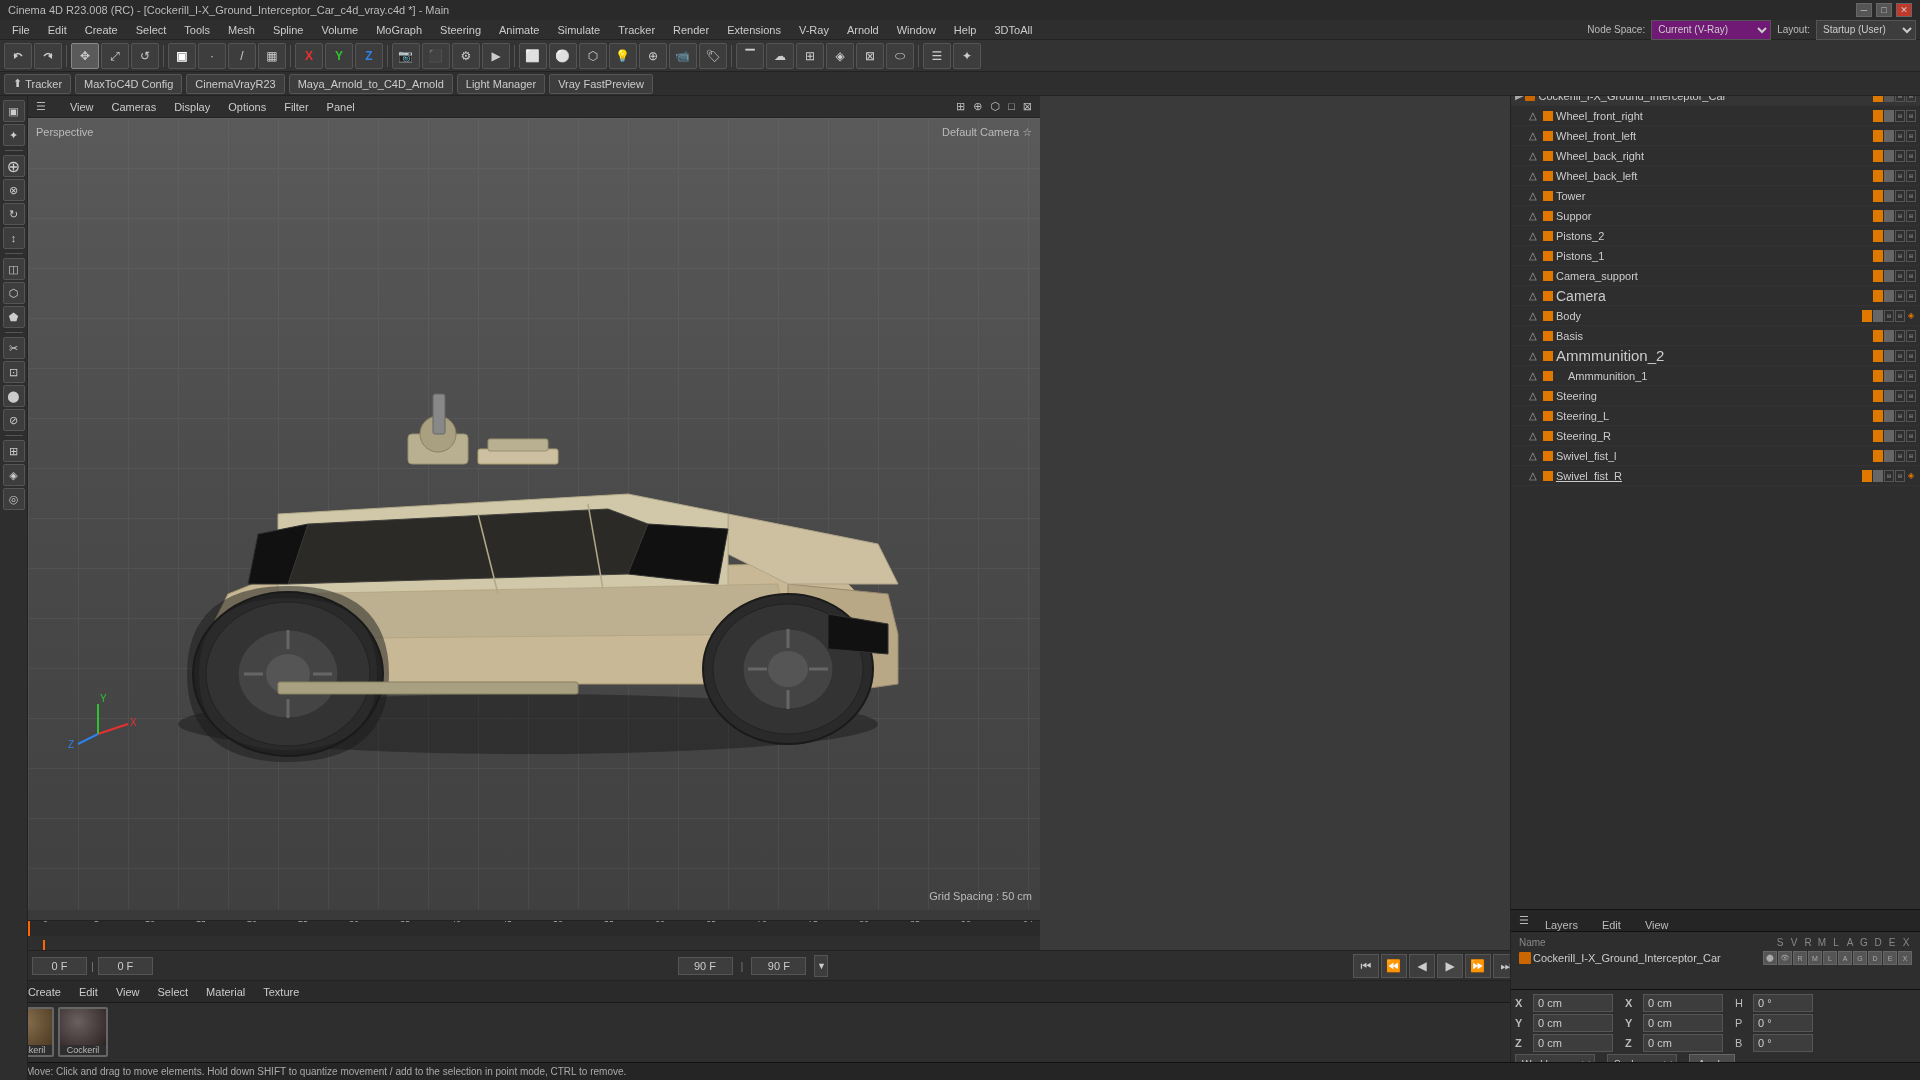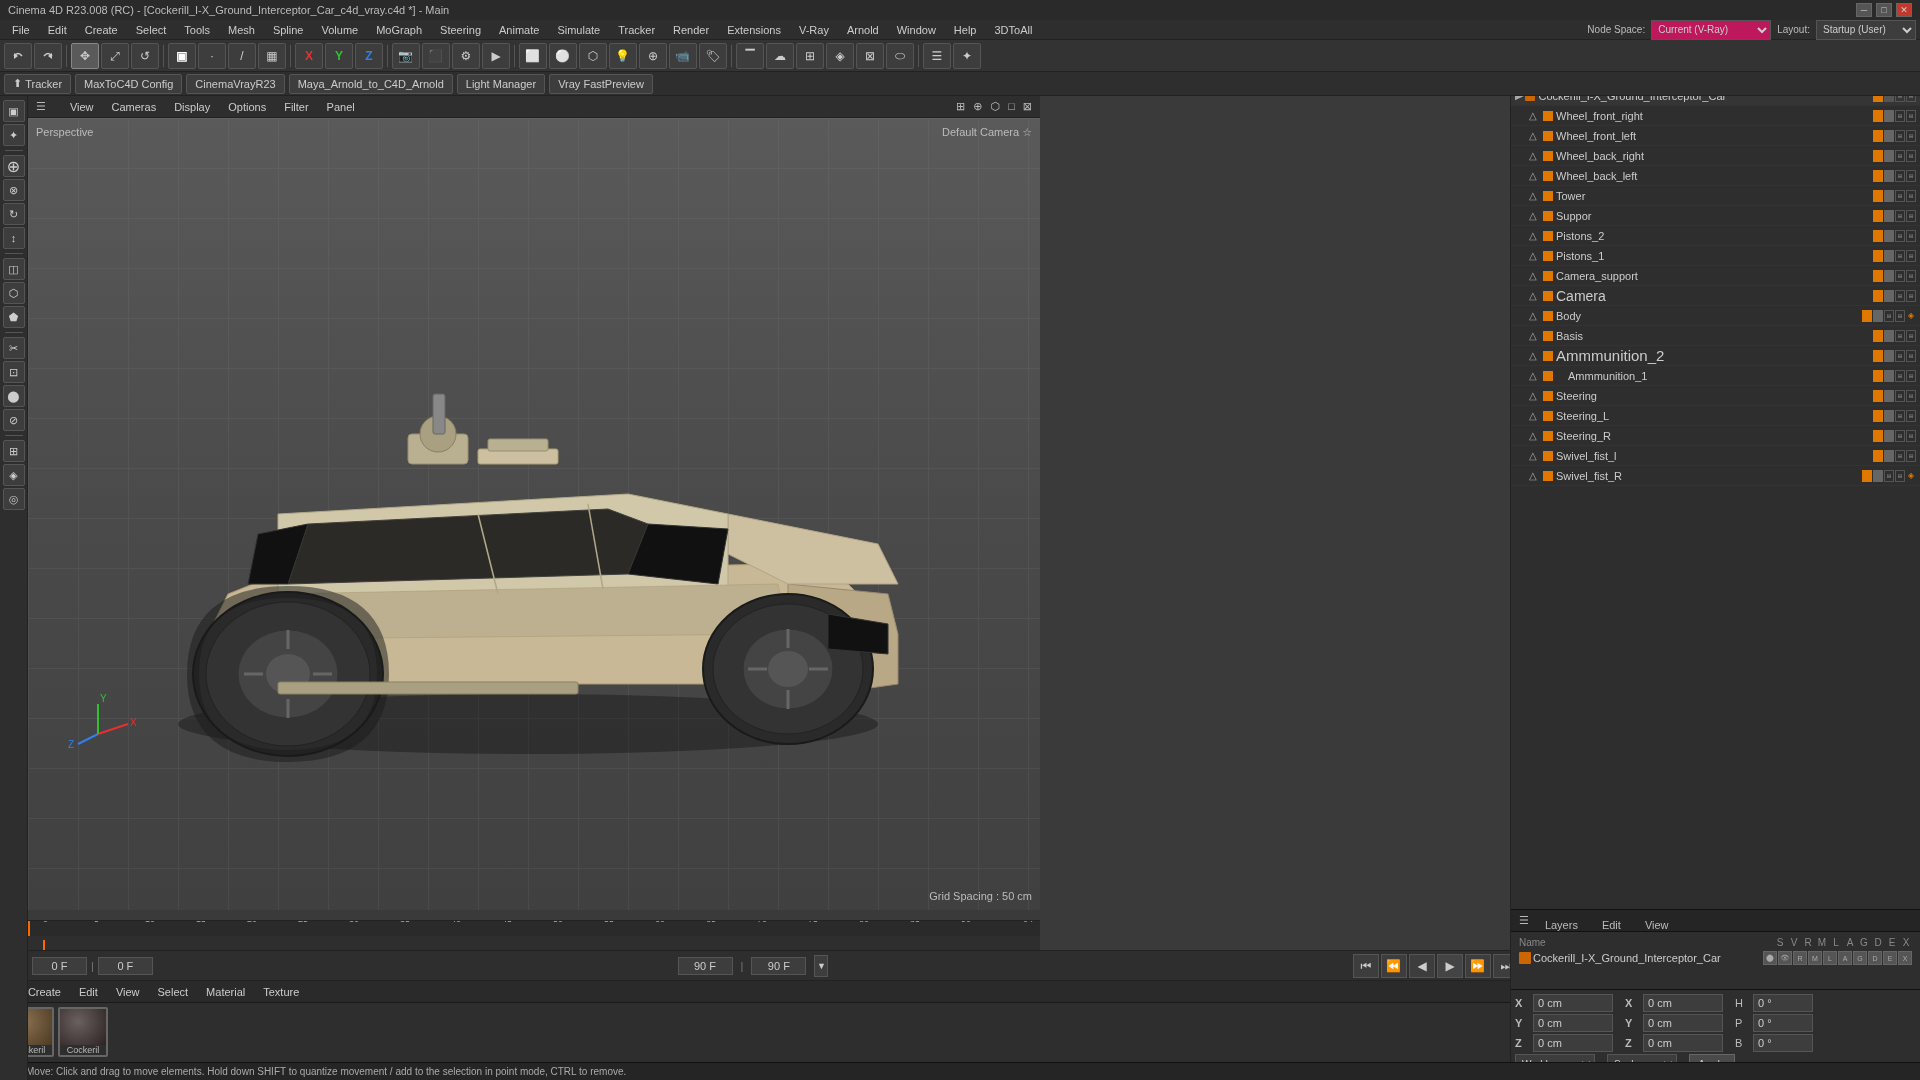--- a/index.html
+++ b/index.html
@@ -102,21 +102,21 @@
       linear-gradient(to right, #888 1px, transparent 1px),
       linear-gradient(to bottom, #888 1px, transparent 1px);
     background-size: 50px 50px; }
     .tl-playhead-bar { position: absolute; left: 0; top: 0; bottom: 0; width: 2px; background: #ff6600; }
 
     
     #rp-top { height: 20px; background: #252525; display: flex; align-items: center; padding: 0 4px; gap: 2px; border-bottom: 1px solid #111; justify-content: flex-end; }
     .rpt-icon { width: 16px; height: 16px; display: flex; align-items: center; justify-content: center; cursor: pointer; color: #aaa; font-size: 11px; }
 
     
-    .ns-dropdown { height: 20px; background: #be185d; border: 1px solid #555; color: #ccc; font-size: 10px; padding: 0 2px; min-width: 120px; }
+    .ns-dropdown { height: 20px; background: #701a75; border: 1px solid #555; color: #ccc; font-size: 10px; padding: 0 2px; min-width: 120px; }
     .layout-dropdown { height: 20px; background: #3d3d3d; border: 1px solid #555; color: #ccc; font-size: 10px; padding: 0 2px; min-width: 100px; }
 
     
     #subdiv-header { height: 24px; background: #2e2e2e; display: flex; align-items: center; padding: 0 8px; gap: 4px; border-bottom: 1px solid #111; font-size: 12px; color: #ddd; font-weight: bold; }
   </style>
 </head>
 <body>
 
 <div id="titlebar">
   <span style="font-size:11px;color:#bbb;">Cinema 4D R23.008 (RC) - [Cockerill_I-X_Ground_Interceptor_Car_c4d_vray.c4d *] - Main</span>
@@ -728,21 +728,21 @@
         <span style="width:10px;height:12px;background:#666;display:inline-block;"></span>
         <span style="width:10px;height:12px;border:1px solid #555;display:inline-flex;align-items:center;justify-content:center;font-size:6px;color:#888;">⊞</span>
         <span style="width:10px;height:12px;border:1px solid #555;display:inline-flex;align-items:center;justify-content:center;font-size:6px;color:#888;">⊞</span>
 
       </div>
     </div>
       <div class="obj-row">
       <span style="display:inline-block;width:14px;"></span>
       <span style="width:12px;height:12px;color:#aaa;font-size:10px;margin-right:2px;">△</span>
       <span style="width:10px;height:10px;background:#e07800;display:inline-block;margin-right:3px;"></span>
-      <span style="flex:1;font-size:11px;color:#ccc;">Swivel_fist_R</span>
+      <span style="flex:1;font-size:11px;color:#ccc;text-decoration:underline;">Swivel_fist_R</span>
       <div style="display:flex;gap:1px;">
         <span style="width:10px;height:12px;background:#e07800;display:inline-block;"></span>
         <span style="width:10px;height:12px;background:#666;display:inline-block;"></span>
         <span style="width:10px;height:12px;border:1px solid #555;display:inline-flex;align-items:center;justify-content:center;font-size:6px;color:#888;">⊞</span>
         <span style="width:10px;height:12px;border:1px solid #555;display:inline-flex;align-items:center;justify-content:center;font-size:6px;color:#888;">⊞</span>
         <span style="width:10px;height:12px;display:inline-flex;align-items:center;justify-content:center;font-size:8px;color:#e07800;">◈</span>
       </div>
     </div>
     </div>
 

